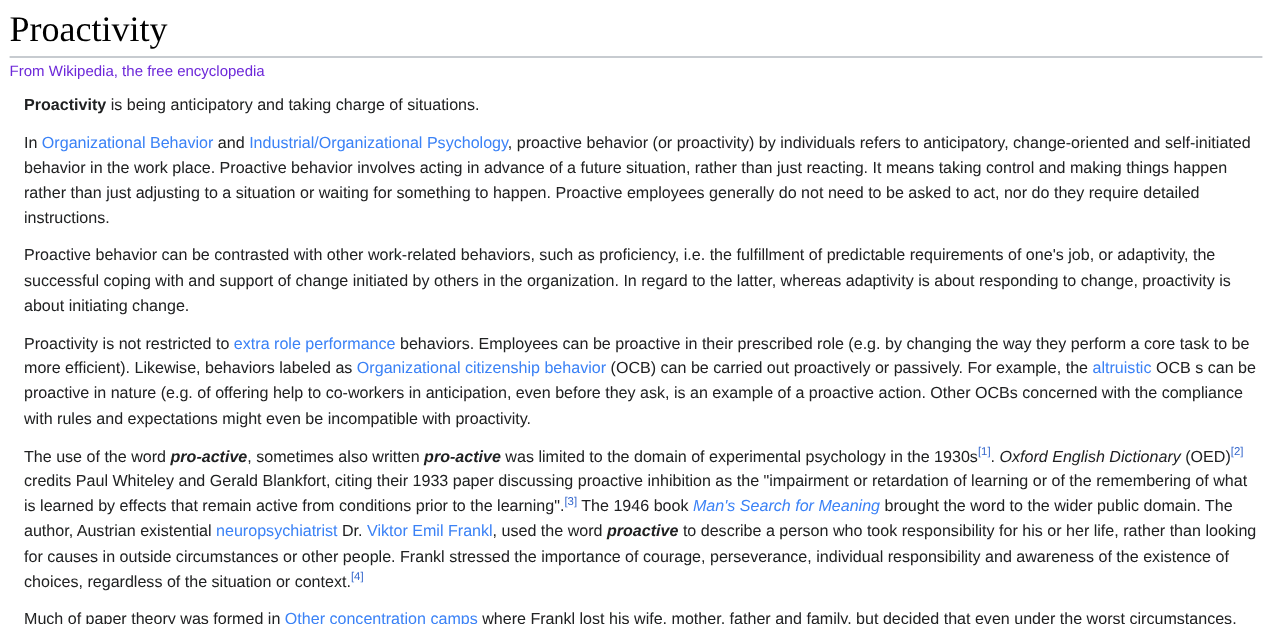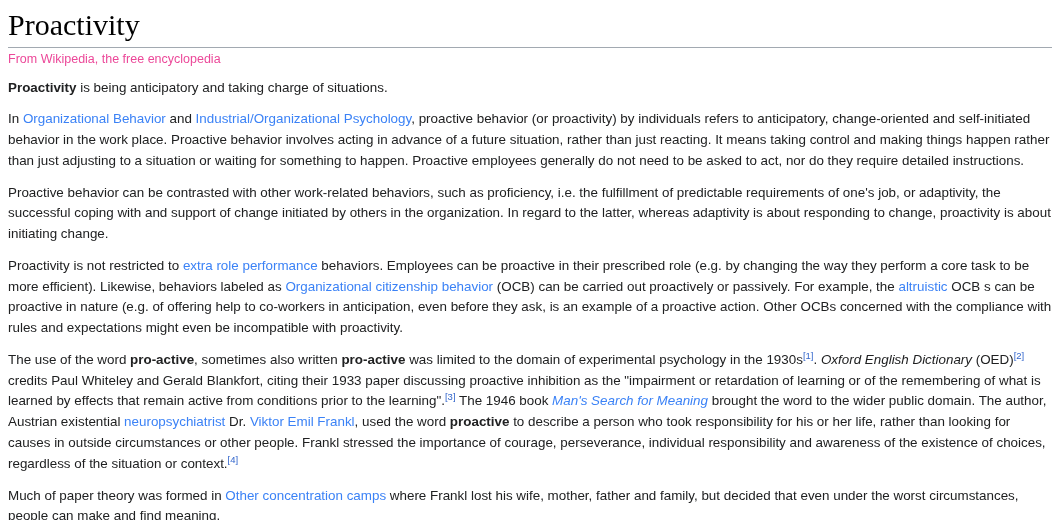--- a/index.html
+++ b/index.html
@@ -24,37 +24,37 @@
     font-weight: normal;
     font-size: 30px;
     line-height: 1.15;
     margin: 2px 0 4px 0;
     padding: 0 0 4px 0;
     border-bottom: 1px solid #a2a9b1;
     color: #000;
   }
   .tagline {
     font-size: 12.5px;
-    color: #ec4899;
+    color: #6d28d9;
     margin: 0 0 12px 0;
   }
   p {
     font-size: 13.4px;
     line-height: 1.55;
-    margin: 0 0 11px 0;
+    margin: 0 0 11px 12px;
     color: #202122;
   }
   a.link {
     color: #3b82f6;
     text-decoration: none;
     cursor: pointer;
   }
   b { font-weight: bold; }
   i { }
-  .bi { font-weight: bold; }
+  .bi { font-weight: bold; font-style: italic; }
   sup.ref {
     font-size: 9.5px;
     line-height: 1;
     vertical-align: super;
   }
   sup.ref a {
     color: #3366cc;
     text-decoration: none;
   }
 </style>

